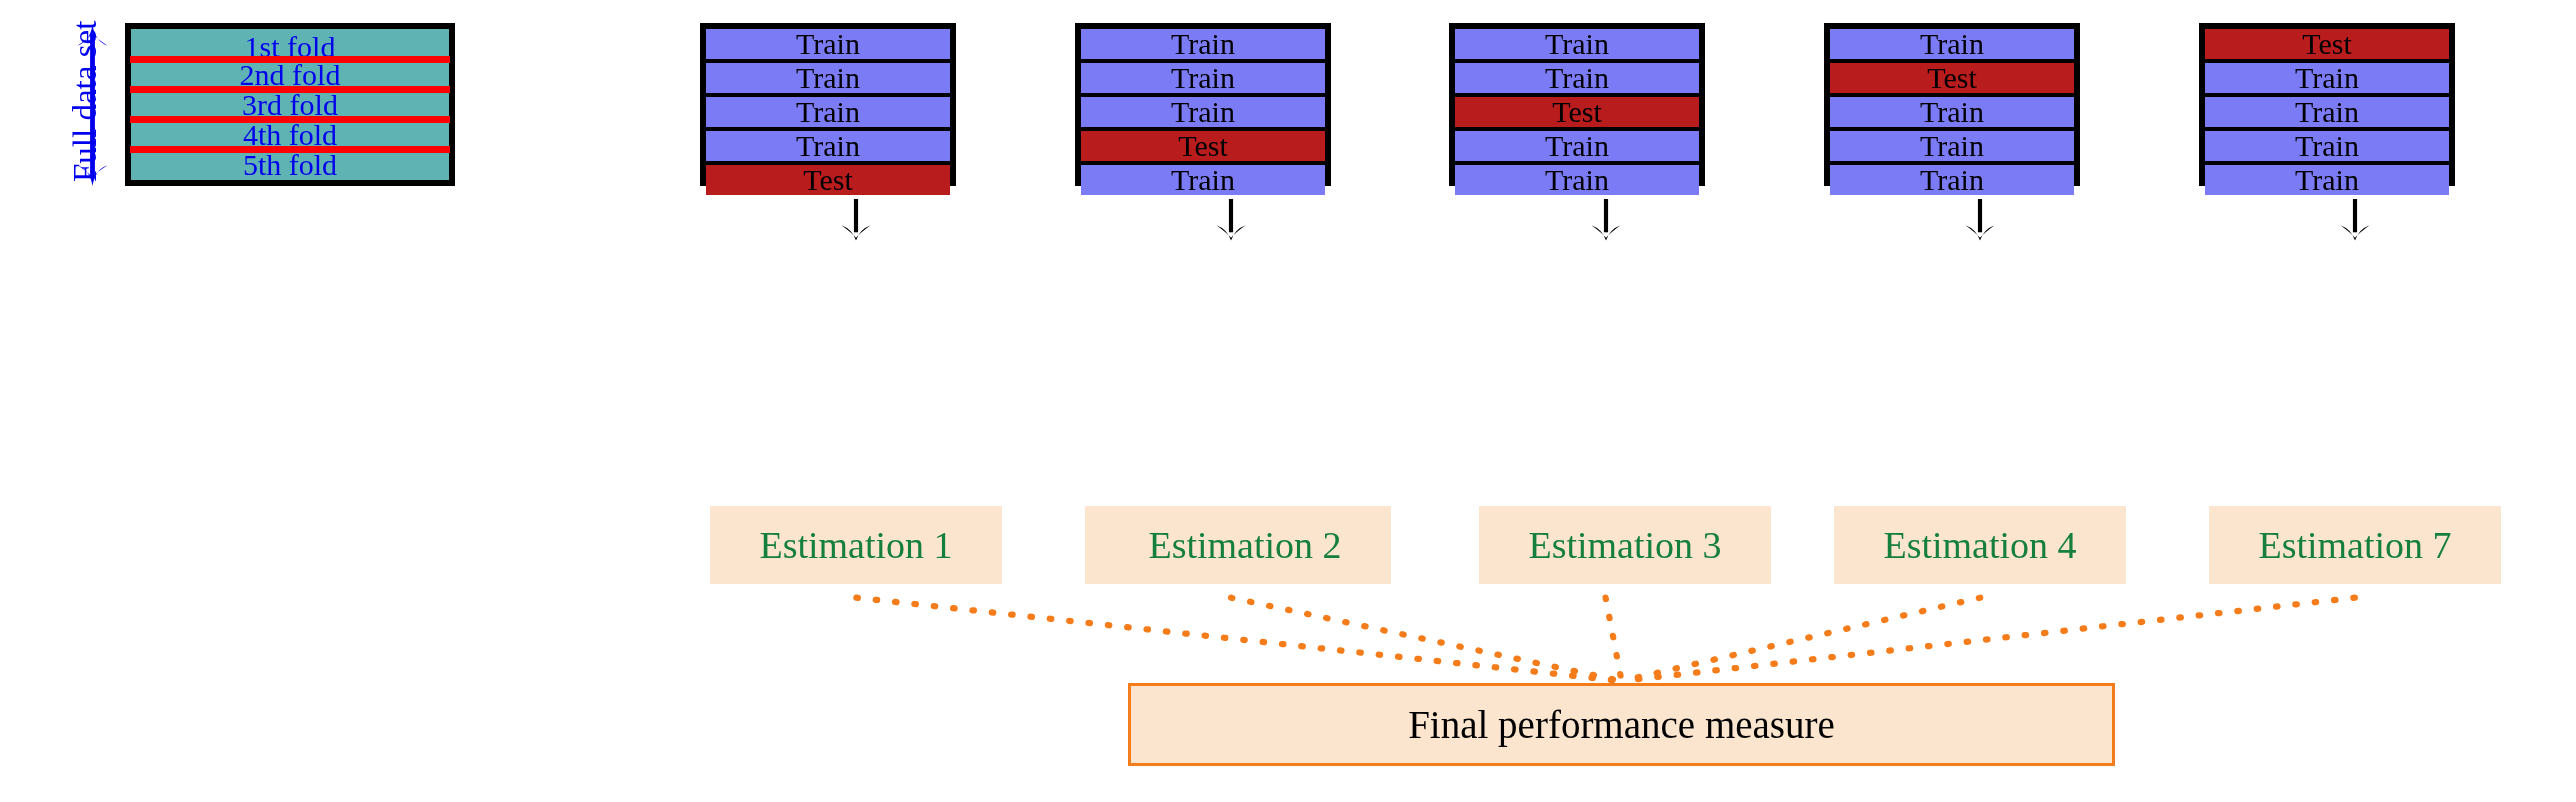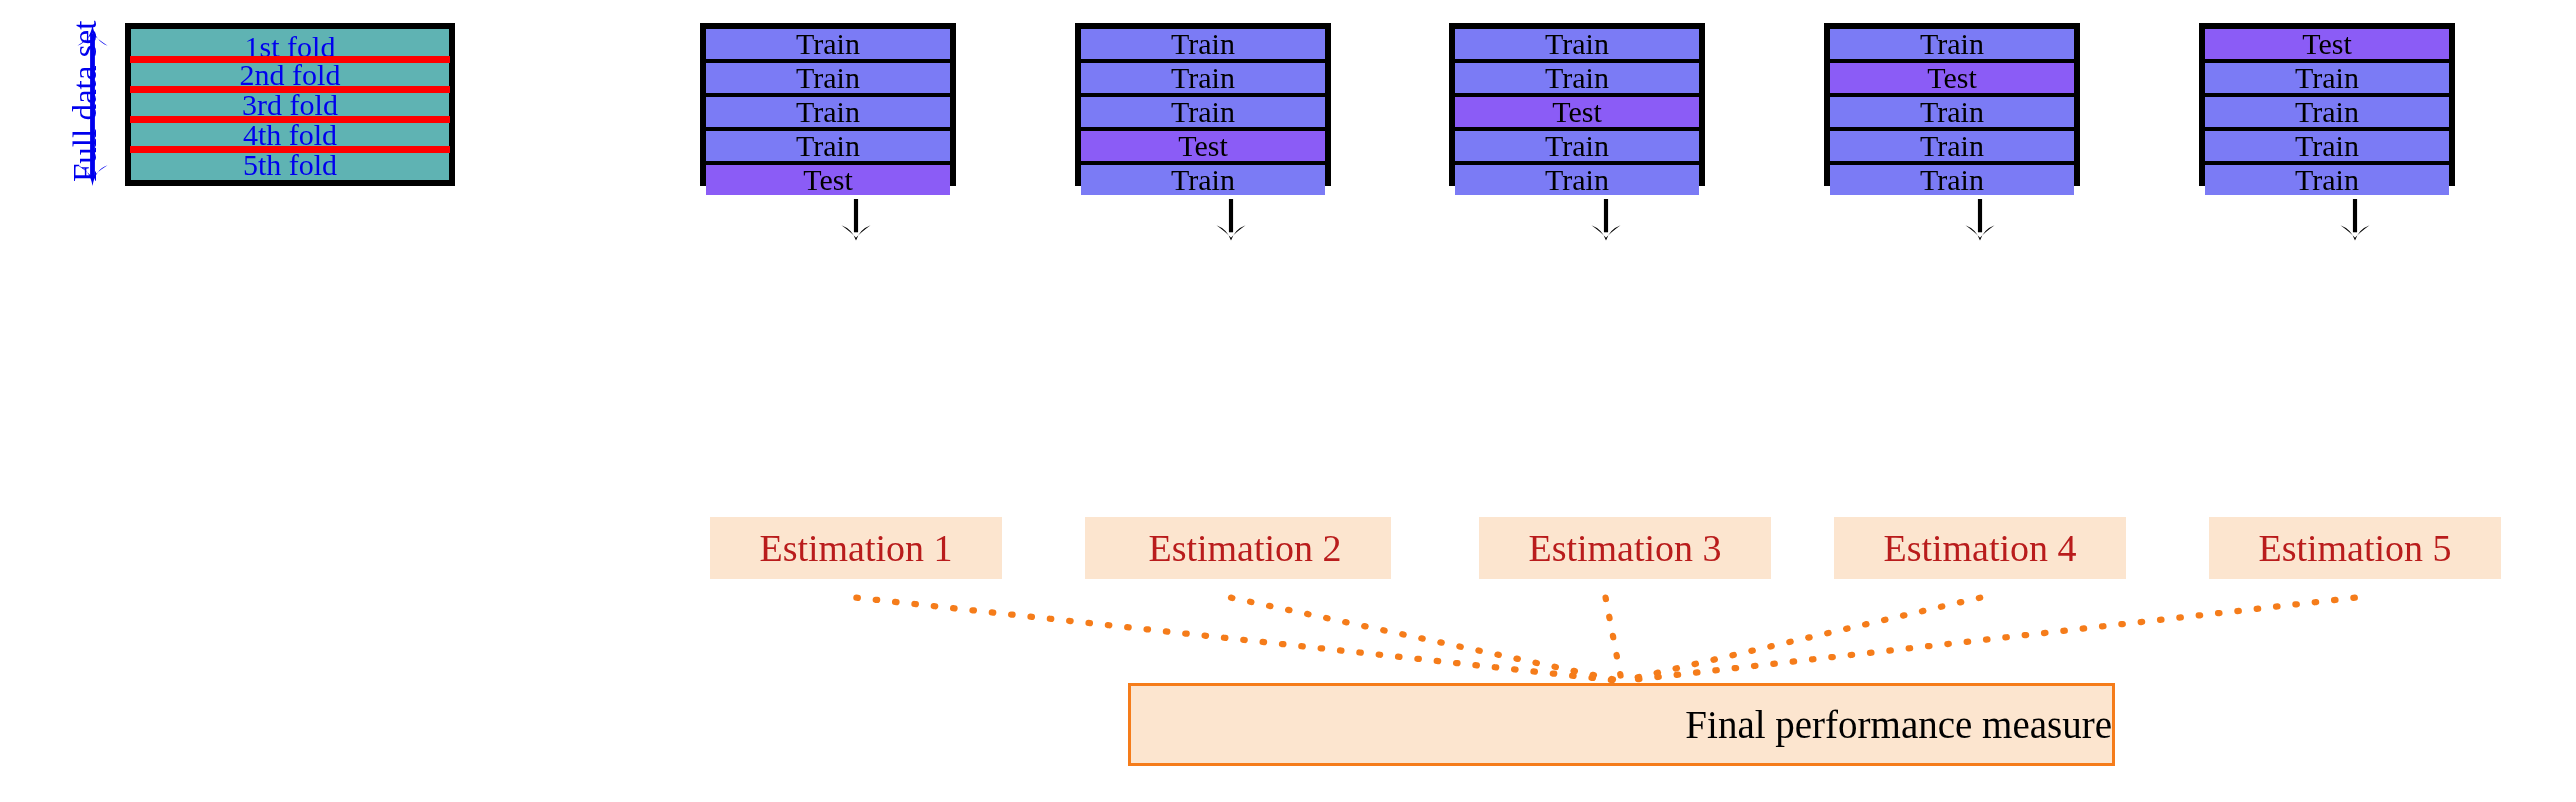--- a/index.html
+++ b/index.html
@@ -38,38 +38,38 @@
     border:6.3px solid #000000;box-sizing:border-box;background:#7b7bf5;
     display:flex;flex-direction:column;
   }
   .cell{
     flex:1 1 0;display:flex;align-items:center;justify-content:center;
     font-size:30px;line-height:1;color:#000000;border-bottom:4.9px solid #000;
     box-sizing:border-box;
   }
   .cell:last-child{border-bottom:none;}
   .cell.train{background:#7b7bf5;}
-  .cell.test{background:#8b5cf6;justify-content:center;}
+  .cell.test{background:#b91c1c;justify-content:center;}
 
   
   .down-arrow{position:absolute;top:199px;width:32px;height:43px;}
 
   
   .est-box{
-    position:absolute;top:517px;height:62px;
+    position:absolute;top:506px;height:78px;
     background:#fce5cf;
     display:flex;align-items:center;justify-content:center;
-    font-size:38px;color:#b91c1c;white-space:nowrap;
+    font-size:38px;color:#15803d;white-space:nowrap;
   }
 
   
   .final-box{
     position:absolute;left:1128px;top:683px;width:987px;height:83px;
     background:#fce5cf;border:3.5px solid #f57c1a;box-sizing:border-box;
-    display:flex;align-items:center;justify-content:flex-end;
+    display:flex;align-items:center;justify-content:center;
     font-size:39px;color:#000;white-space:nowrap;
   }
 
   
   #connectors{position:absolute;left:0;top:0;width:2576px;height:802px;pointer-events:none;}
 </style>
 </head>
 <body>
 
 <div id="stage">
@@ -225,21 +225,21 @@
       <div class="est-box" style="left: 1085px; width: 292px; padding-left: 14px;">
         <span>Estimation 2</span>
       </div>
       <div class="est-box" style="left: 1460px; width: 292px; margin-left: 19px;">
         <span>Estimation 3</span>
       </div>
       <div class="est-box" style="left: 1834px; width: 292px;">
         <span>Estimation 4</span>
       </div>
       <div class="est-box" style="left: 2209px; width: 292px;">
-        <span>Estimation 5</span>
+        <span>Estimation 7</span>
       </div>
     </div>
 
   <svg id="connectors" viewBox="0 0 3706 1154">
       <line x1="1232" y1="860" x2="2333" y2="980" stroke="#f57c1a" stroke-width="9" stroke-linecap="round" stroke-dasharray="2 26"></line>
       <line x1="1771" y1="860" x2="2333" y2="980" stroke="#f57c1a" stroke-width="9" stroke-linecap="round" stroke-dasharray="2 26"></line>
       <line x1="2310" y1="860" x2="2333" y2="980" stroke="#f57c1a" stroke-width="9" stroke-linecap="round" stroke-dasharray="2 26"></line>
       <line x1="2849" y1="860" x2="2333" y2="980" stroke="#f57c1a" stroke-width="9" stroke-linecap="round" stroke-dasharray="2 26"></line>
       <line x1="3388" y1="860" x2="2333" y2="980" stroke="#f57c1a" stroke-width="9" stroke-linecap="round" stroke-dasharray="2 26"></line>
     </svg>

